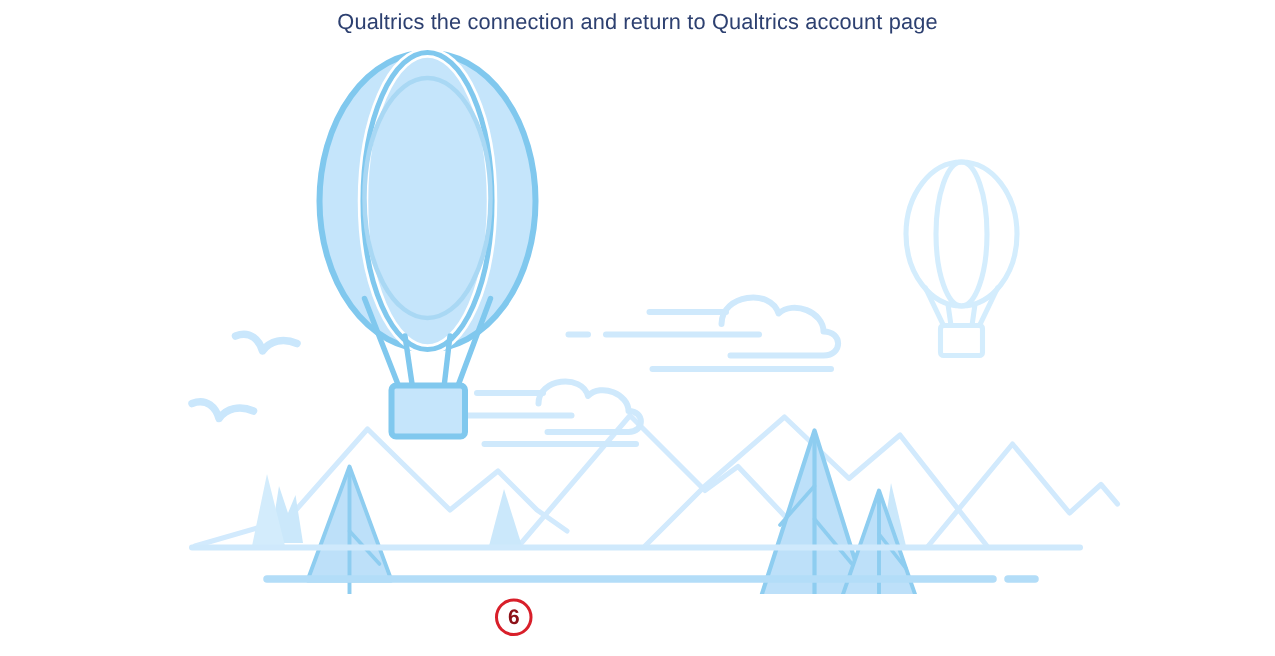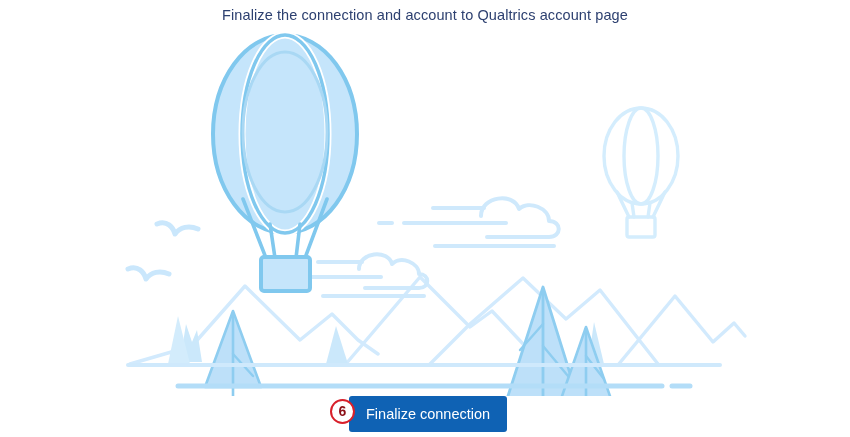--- a/index.html
+++ b/index.html
@@ -83,21 +83,21 @@
     line-height: 20px;
     text-align: center;
     z-index: 5;
   }
 </style>
 </head>
 <body>
 
 <div id="page">
 
-  <div id="page-title">Finalize the connection and account to Qualtrics account page</div>
+  <div id="page-title">Qualtrics the connection and return to Qualtrics account page</div>
 
   <div id="illustration">
     <svg width="850" height="372" viewBox="0 0 850 372" xmlns="http://www.w3.org/2000/svg">
 
       <g fill="none" stroke="#d2eafd" stroke-width="3.4" stroke-linecap="round" stroke-linejoin="round">
         <polyline points="130,340 192,322 245,262 300,316 332,290 358,316 378,330"></polyline>
         <polyline points="265,341 345,341 420,253 470,303 492,287 525,322 560,340"></polyline>
         <polyline points="430,340 470,300 523,254 566,295 600,266 658,340"></polyline>
         <polyline points="560,341 618,341 675,272 713,318 734,299 745,312"></polyline>
       </g>
@@ -191,19 +191,16 @@
       </g>
 
       <g fill="none" stroke="#cae7fc" stroke-width="5" stroke-linecap="round" stroke-linejoin="round">
         <path d="M157,200 C167,196 173,203 175,210 C180,203 189,201 198,205"></path>
         <path d="M128,245 C138,241 144,248 146,255 C151,248 160,246 169,250"></path>
       </g>
 
     </svg>
   </div>
 
-  <div id="action-bar">
-    <button id="finalize-connection-button">Finalize connection</button>
-  </div>
 
   <div id="step-badge">6</div>
 
 </div>
 
 </body></html>

